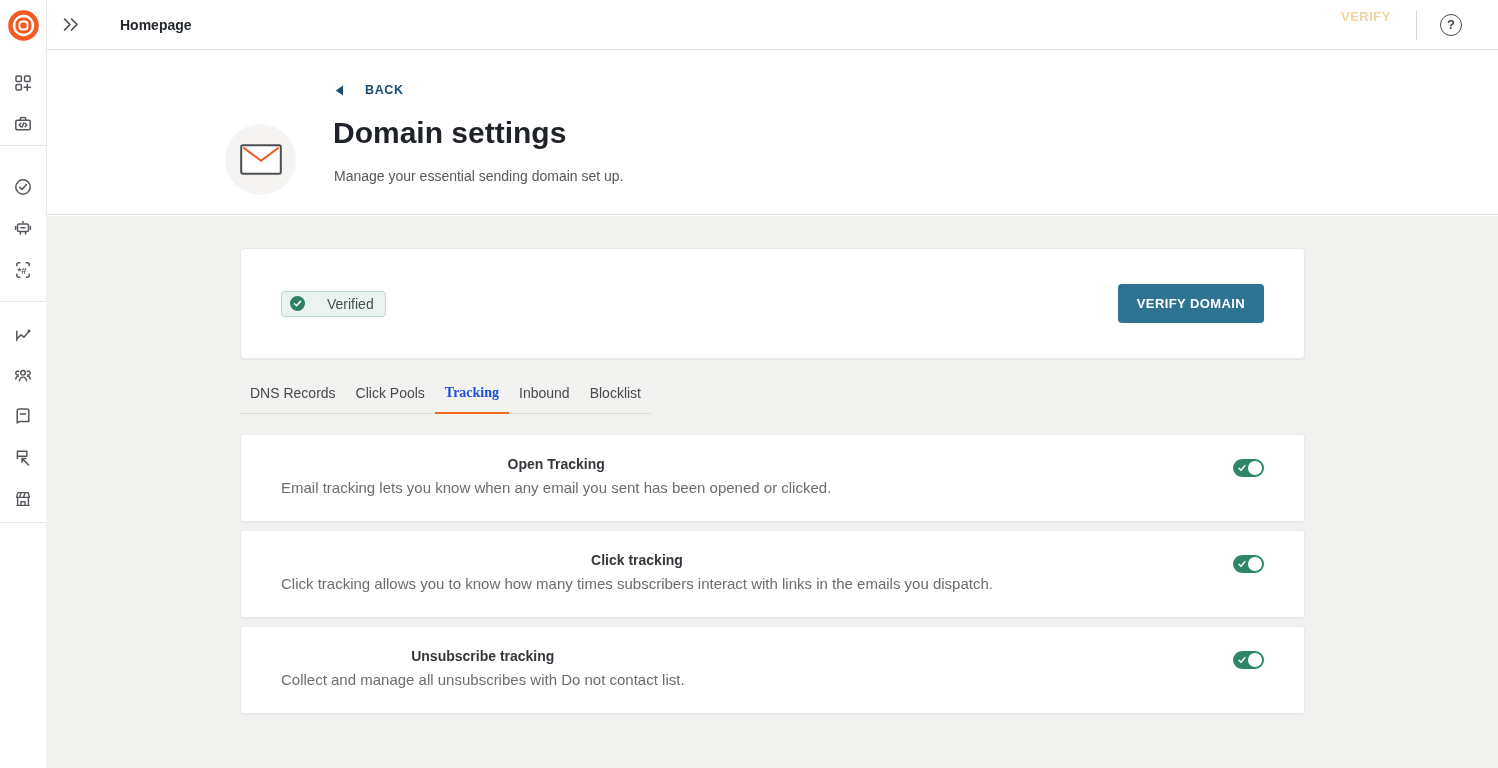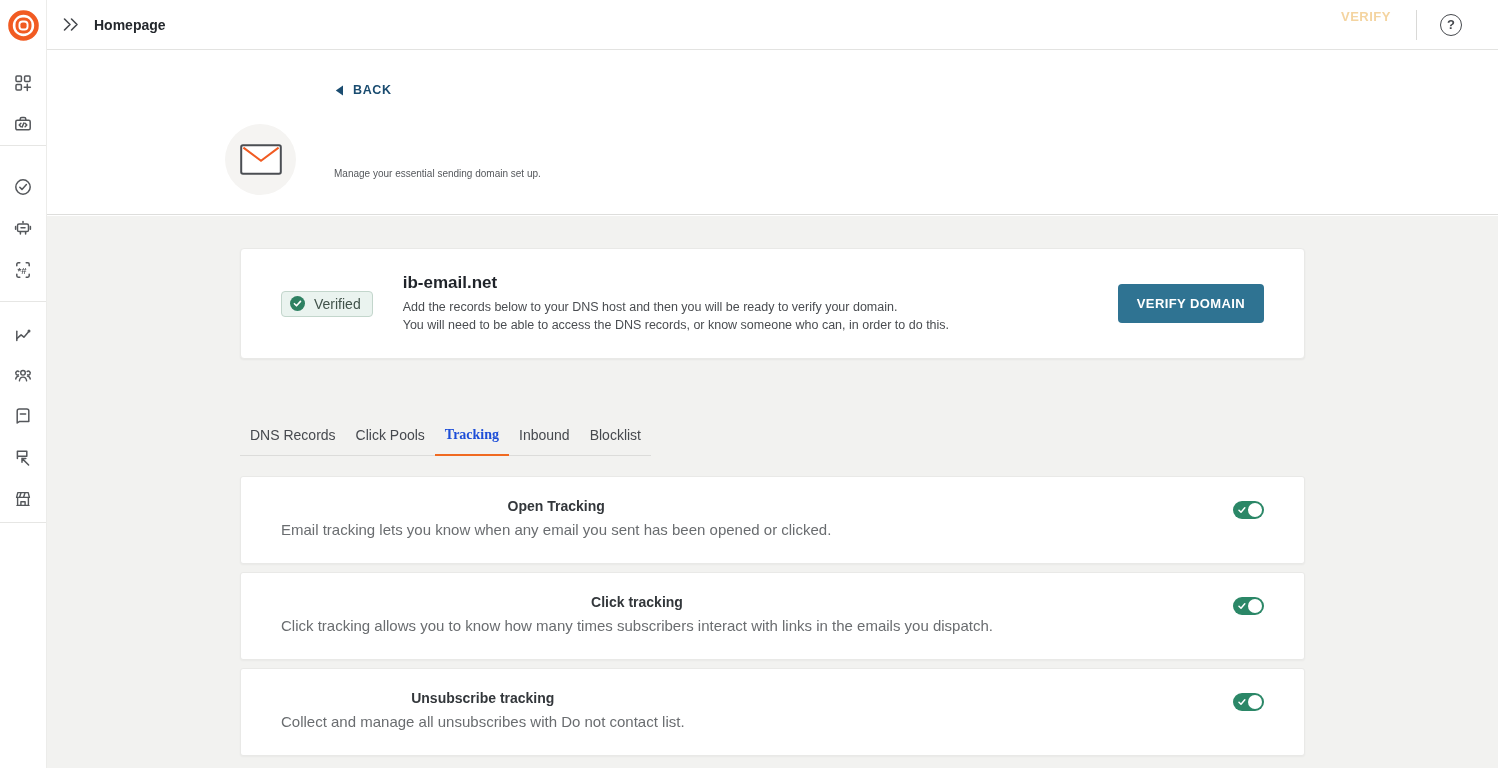--- a/index.html
+++ b/index.html
@@ -16,53 +16,53 @@
     background:#fff; border-right:1px solid #ececea; z-index:5; }
   .logo { position:absolute; left:8px; top:10px; width:31px; height:31px; }
   .side-icon { position:absolute; left:13px; width:20px; height:20px; color:#54575b; }
   .side-icon svg { width:20px; height:20px; display:block; }
   .side-div { position:absolute; left:0; right:0; height:1px; background:#e6e6e4; }
 
   
   .topbar { position:absolute; left:47px; top:0; right:0; height:50px; background:#fff;
     border-bottom:1px solid #e3e3e1; z-index:4; }
   .collapse { position:absolute; left:15px; top:17px; width:17px; height:15px; color:#46494e; cursor:pointer; }
-  .page-title { position:absolute; left:47px; top:17px; font-size:14px; font-weight:bold; color:var(--ink); }
+  .page-title { position:absolute; left:73px; top:17px; font-size:14px; font-weight:bold; color:var(--ink); }
   .balance { position:absolute; right:107px; top:9px; font-size:13px; font-weight:bold;
     letter-spacing:.5px; color:var(--balance); }
   .top-div { position:absolute; right:81px; top:10px; width:1px; height:30px; background:#d9d9d7; }
   .help { position:absolute; right:36px; top:14px; width:22px; height:22px; border:1.6px solid #46494e;
     border-radius:50%; color:#46494e; font-size:13px; font-weight:bold; text-align:center; line-height:19px; cursor:pointer; }
 
   
   .header { position:absolute; left:47px; top:50px; right:0; height:165px; background:#fff;
     border-bottom:1px solid #dededc; }
-  .back { position:absolute; left:288px; top:33px; display:flex; align-items:center; gap:9px;
+  .back { position:absolute; left:288px; top:33px; display:flex; align-items:center; gap:21px;
     color:var(--navy); font-size:12.5px; font-weight:bold; letter-spacing:.6px; cursor:pointer; }
   .avatar { position:absolute; left:178px; top:74px; width:71px; height:71px; border-radius:50%;
     background:#f5f4f2; display:flex; align-items:center; justify-content:center; }
   .h-title { position:absolute; left:286px; top:66px; font-size:30px; font-weight:bold; color:#1f2329; }
-  .h-sub { position:absolute; left:287px; top:118px; font-size:10px; color:#55585c; }
+  .h-sub { position:absolute; left:287px; top:118px; font-size:14px; color:#55585c; }
 
   
   .content { position:absolute; left:47px; top:216px; right:0; bottom:0; background:var(--bg);
     padding:32px 193px 0 193px; }
 
   .domain-card { background:#fff; border:1px solid #e9e9e7; border-radius:4px; height:111px;
     box-shadow:0 1px 2px rgba(0,0,0,.05); display:flex; align-items:center; padding:0 40px; }
-  .badge { display:flex; align-items:center; gap:9px; background:#eaf3ef; border:1px solid #c3d6cc;
+  .badge { display:flex; align-items:center; gap:22px; background:#eaf3ef; border:1px solid #c3d6cc;
     border-radius:4px; padding:4px 11px 4px 8px; font-size:14px; color:#42534b; }
   .badge-check { width:15px; height:15px; }
   .domain-info { margin-left:30px; }
   .domain-name { font-size:17px; font-weight:bold; color:#1f2329; margin-bottom:5px; }
   .domain-desc { font-size:12.5px; color:#4a4d51; line-height:18px; }
   .verify-btn { margin-left:auto; background:var(--btn); color:#fff; border:none; border-radius:4px;
     font-family:inherit; font-size:13px; font-weight:bold; letter-spacing:.4px; padding:12px 19px; cursor:pointer; }
 
-  .tabs { display:flex; margin-top:62px; width:fit-content; border-bottom:1px solid #dcdcda; }
+  .tabs { display:flex; margin-top:20px; width:fit-content; border-bottom:1px solid #dcdcda; }
   .tab { padding:6px 10px 11px 10px; font-size:14px; color:#46494e; cursor:pointer;
     border-bottom:2px solid transparent; margin-bottom:-1px; }
   .tab.active { font-weight:bold; color:#1d4ed8; border-bottom-color:#f06a21;font-family:Liberation Serif, serif; }
 
   .settings { margin-top:20px; }
   .setting-card { background:#fff; border:1px solid #e9e9e7; border-radius:3px; height:88px;
     box-shadow:0 1px 2px rgba(0,0,0,.04); margin-bottom:8px; display:flex; padding:21px 40px; }
   .setting-title { font-size:14px; font-weight:bold; color:#33373b; margin-bottom:7px;text-align:center; }
   .setting-desc { font-size:15px; color:#6a6d70; }
   .toggle { margin-left:auto; margin-top:3px; position:relative; width:31px; height:18px; flex:none;
@@ -177,38 +177,34 @@
       <path d="M8 0.5v10L0.8 5.5z" fill="#1a4c70"></path>
     </svg>
     <span>BACK</span>
   </div>
   <div class="avatar">
     <svg width="42" height="31" viewBox="0 0 42 31">
       <rect x="1.2" y="1.2" width="39.6" height="28.6" rx="1.8" fill="#fff" stroke="#4b4e53" stroke-width="2"></rect>
       <path d="M3.4 3.6 21 16.8 38.6 3.6" fill="none" stroke="#f15b22" stroke-width="2"></path>
     </svg>
   </div>
+  <div class="h-title">Domain settings</div>
   <div class="h-sub">Manage your essential sending domain set up.</div>
 </div>
 
 <div class="content">
 
   <div class="domain-card">
     <div class="badge">
       <svg class="badge-check" viewBox="0 0 15 15">
         <circle cx="7.5" cy="7.5" r="7.5" fill="#2e8162"></circle>
         <path d="M4.4 7.7l2.1 2.1 4-4.4" fill="none" stroke="#fff" stroke-width="1.6" stroke-linecap="round" stroke-linejoin="round"></path>
       </svg>
       <span>Verified</span>
     </div>
-    <div class="domain-info">
-      <div class="domain-name">ib-email.net</div>
-      <div class="domain-desc">Add the records below to your DNS host and then you will be ready to verify your domain.</div>
-      <div class="domain-desc">You will need to be able to access the DNS records, or know someone who can, in order to do this.</div>
-    </div>
     <button class="verify-btn">VERIFY DOMAIN</button>
   </div>
 
   <div class="tabs">
       <div class="tab">
     <span>DNS Records</span>
   </div>
       <div class="tab">
     <span>Click Pools</span>
   </div>

